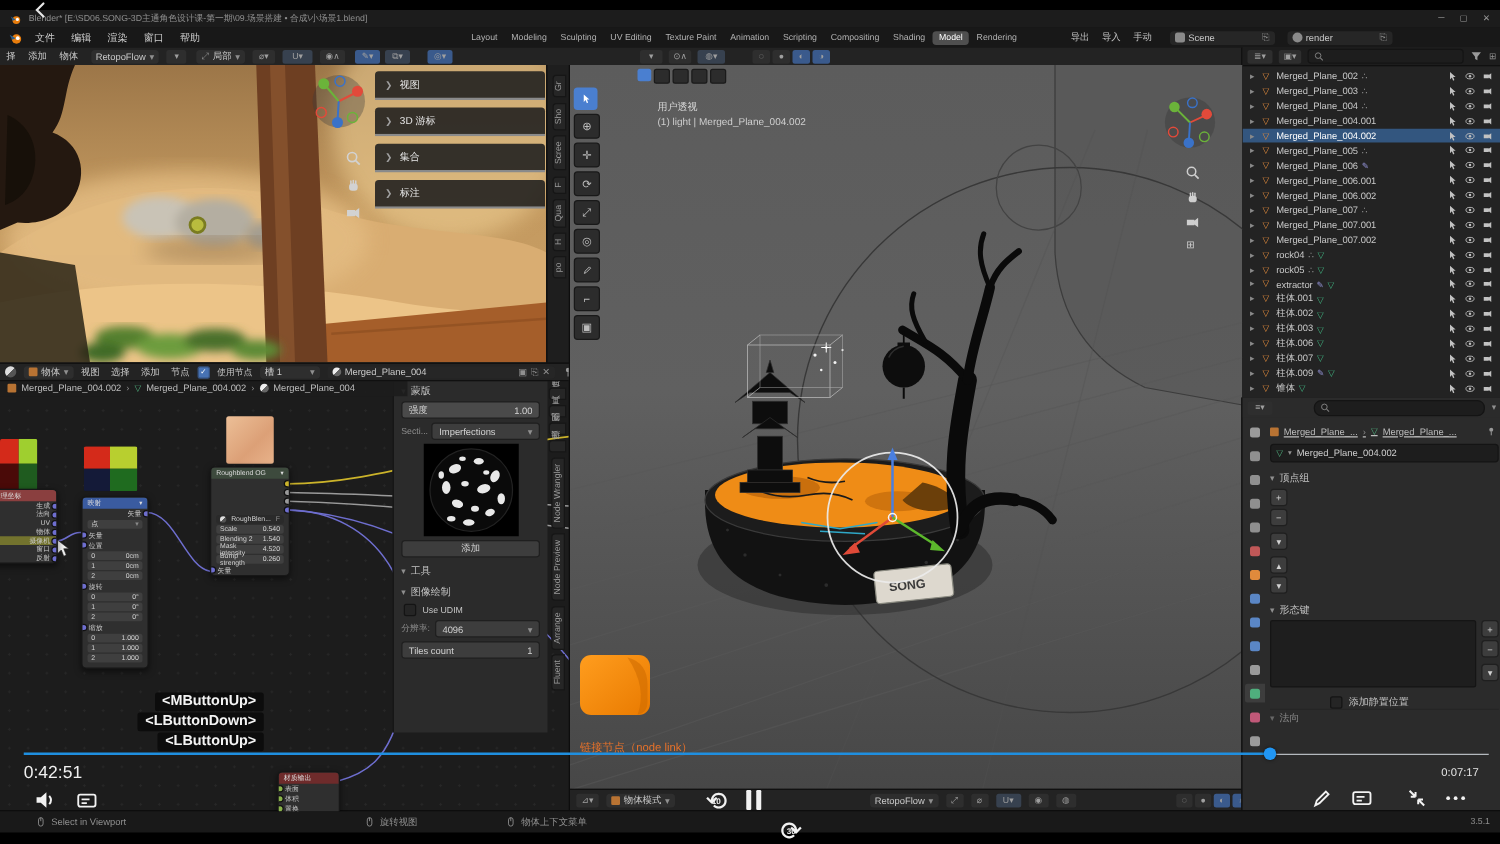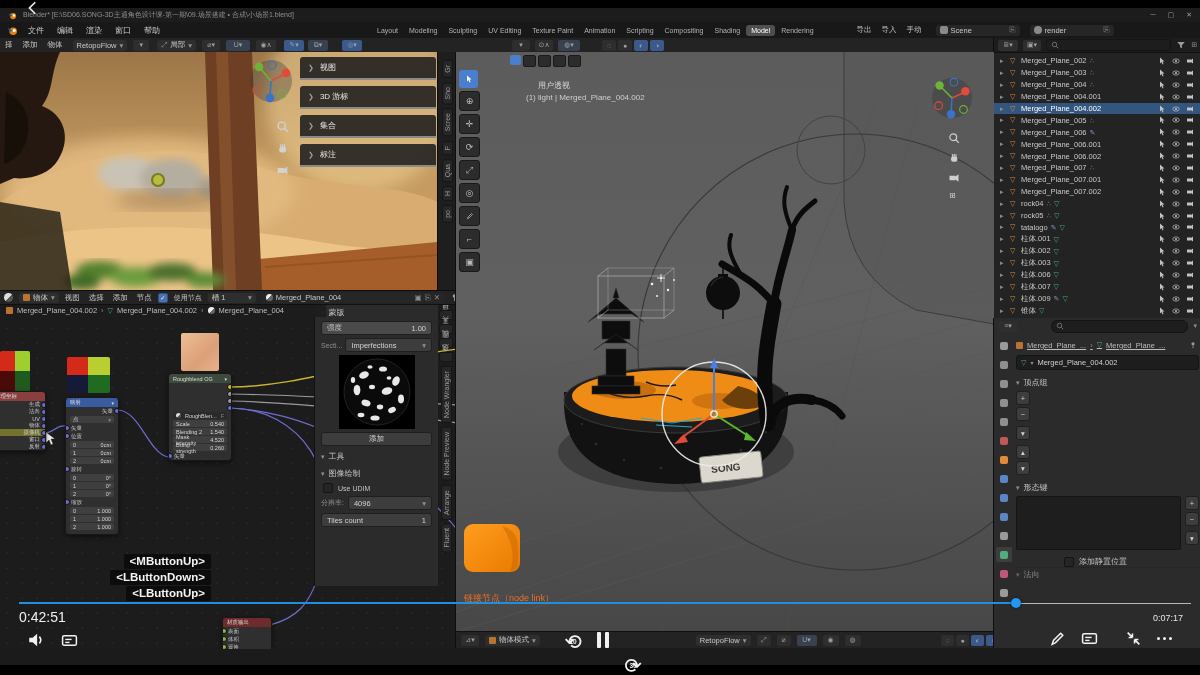--- a/index.html
+++ b/index.html
@@ -474,21 +474,21 @@
             </svg>
             <svg class="oi">
               <use href="#i-cam"></use>
             </svg>
           </span>
         </div>
 
         <div class="ol-row">
           <span class="ol-arrow">▸</span>
           <span class="ol-mesh">▽</span>
-          <span class="ol-name">tatalogo</span>
+          <span class="ol-name">extractor</span>
           <span><span class="xi xi-brush">✎</span><span class="xi xi-meshdata">▽</span></span>
           <span class="ol-right">
             <svg class="oi">
               <use href="#i-cur"></use>
             </svg>
             <svg class="oi">
               <use href="#i-eye"></use>
             </svg>
             <svg class="oi">
               <use href="#i-cam"></use>
@@ -1190,21 +1190,21 @@
     
     <div class="p" style="left:54px;top:3px;display:flex;gap:2px;">
       <div style="width:11px;height:10px;background:#4a7fd0;border-radius:2px;"></div>
       <div style="width:11px;height:10px;background:#2c2c2c;border:1px solid #1a1a1a;border-radius:2px;"></div>
       <div style="width:11px;height:10px;background:#2c2c2c;border:1px solid #1a1a1a;border-radius:2px;"></div>
       <div style="width:11px;height:10px;background:#2c2c2c;border:1px solid #1a1a1a;border-radius:2px;"></div>
       <div style="width:11px;height:10px;background:#2c2c2c;border:1px solid #1a1a1a;border-radius:2px;"></div>
     </div>
 
     
-    <div class="p tx f8" style="left:82px;top:28px;color:#d6d6d6;">用户透视</div>
+    <div class="p tx f8" style="left:70px;top:28px;color:#d6d6d6;">用户透视</div>
     <div class="p tx f8" style="left:70px;top:41px;color:#cfcfcf;">(1) light | Merged_Plane_004.002</div>
 
     
     <div class="p" style="left:3px;top:18px;display:flex;flex-direction:column;gap:3px;">
       <div style="width:19px;height:18px;background:#4a7fd0;border-radius:3px;display:flex;align-items:center;justify-content:center;">
           <svg class="oi" style="color:#fff">
             <use href="#i-cur"></use>
           </svg>
         </div>
       <div style="width:19px;height:18px;background:#2c2c2c;border:1px solid #191919;border-radius:3px;display:flex;align-items:center;justify-content:center;color:#bbb;font-size:9px;">⊕</div>
@@ -1390,20 +1390,41 @@
         <span class="chk"></span>
         <span class="f8" style="color:#c4c4c4;">添加静置位置</span>
       </div>
       <div class="collapse-row" style="border-top:1px solid #222;opacity:.6;">
         <span class="dim f7">▾</span>
           <span>法向</span>
       </div>
     </div>
   </div>
 
+  <div class="p vbar" style="left:0;top:648px;width:1200px;height:17px;background:#191919;border-top:1px solid #0d0d0d;">
+    <span style="display:flex;align-items:center;gap:4px;margin-left:28px;font-size:7.5px;color:#8f8f8f;">
+      <svg style="width:9px;height:9px;color:#8f8f8f;">
+          <use href="#i-mouse"></use>
+        </svg>
+      <span>Select in Viewport</span>
+    </span>
+    <span style="display:flex;align-items:center;gap:4px;margin-left:190px;font-size:7.5px;color:#8f8f8f;">
+      <svg style="width:9px;height:9px;color:#8f8f8f;">
+          <use href="#i-mouse"></use>
+        </svg>
+      <span>旋转视图</span>
+    </span>
+    <span style="display:flex;align-items:center;gap:4px;margin-left:70px;font-size:7.5px;color:#8f8f8f;">
+      <svg style="width:9px;height:9px;color:#8f8f8f;">
+          <use href="#i-mouse"></use>
+        </svg>
+      <span>物体上下文菜单</span>
+    </span>
+    <span class="f7 dim" style="margin-left:auto;margin-right:8px;">3.5.1</span>
+  </div>
 
   <div class="p" style="left:5px;top:0;width:1200px;height:675px;pointer-events:none;z-index:50;">
     <svg class="p" style="left:20px;top:1px;width:16px;height:14px;color:#e8e8e8;" viewBox="0 0 16 16">
       <path d="M10,2 L4,8 L10,14" fill="none" stroke="currentColor" stroke-width="2" stroke-linecap="round"></path>
     </svg>
 
     <div class="p" style="left:0;top:553px;width:206px;display:flex;flex-direction:column;align-items:flex-end;">
 
     <span class="mouse-label">&lt;MButtonUp&gt;</span>
         <span class="mouse-label">&lt;LButtonDown&gt;</span>

